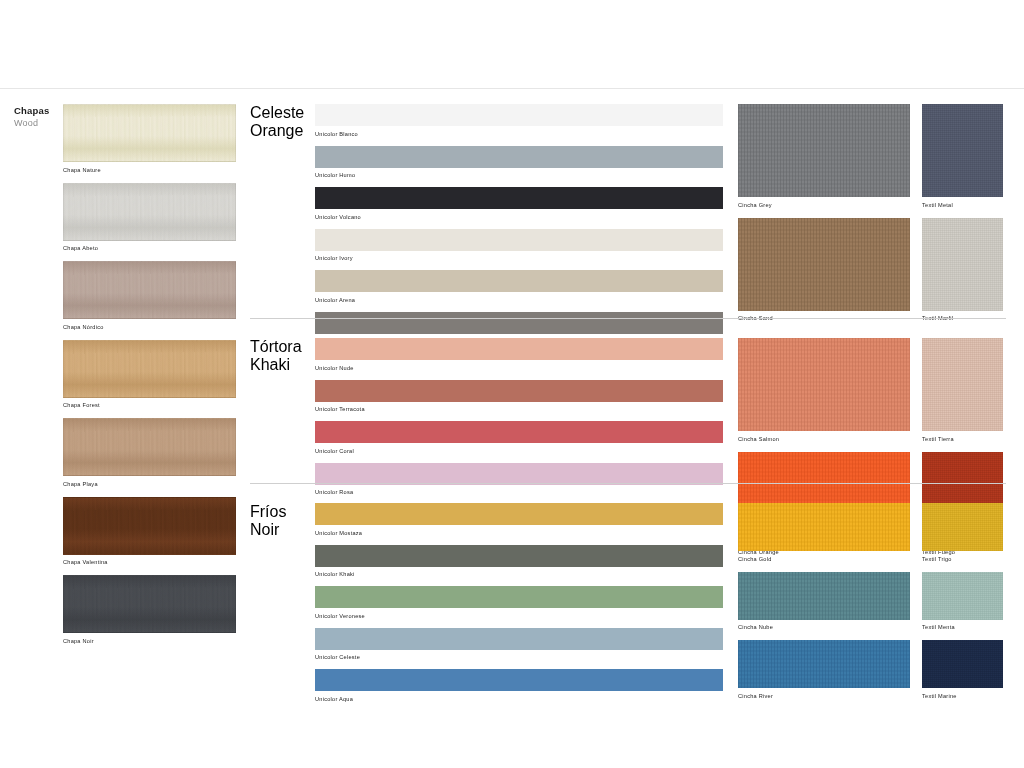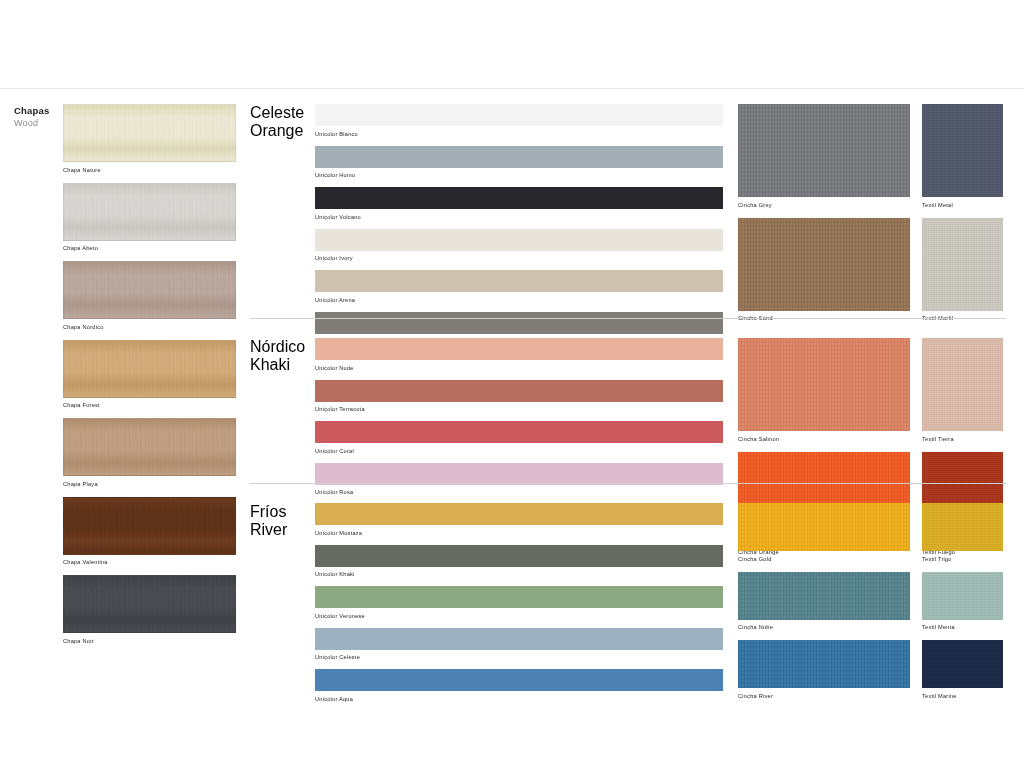--- a/index.html
+++ b/index.html
@@ -153,21 +153,21 @@
             <div class="sw-label">Textil Metal</div>
           </div>
           <div class="textil-item">
             <div class="textil-sw" style="background: repeating-linear-gradient(0deg, rgba(185, 181, 173, 0.4) 0px, rgba(185, 181, 173, 0.4) 1px, transparent 1px, transparent 2px), repeating-linear-gradient(90deg, rgba(185, 181, 173, 0.333) 0px, rgba(185, 181, 173, 0.333) 1px, transparent 1px, transparent 2px), linear-gradient(rgb(210, 207, 200), rgb(210, 207, 200));"></div>
             <div class="sw-label">Textil Marfil</div>
           </div>
         </div>
       </div>
       <div class="section" style="top: 338px;">
         <div class="sec-head">
-          <div class="es">Nórdico</div>
+          <div class="es">Tórtora</div>
           <div class="en">Khaki</div>
         </div>
         <div class="uni-list">
           <div class="uni-item">
             <div class="uni-sw" style="background: rgb(232, 178, 157);"></div>
             <div class="sw-label">Unicolor Nude</div>
           </div>
           <div class="uni-item">
             <div class="uni-sw" style="background: rgb(182, 111, 95);"></div>
             <div class="sw-label">Unicolor Terracota</div>
@@ -198,21 +198,21 @@
           </div>
           <div class="textil-item">
             <div class="textil-sw" style="background: repeating-linear-gradient(0deg, rgba(150, 45, 22, 0.4) 0px, rgba(150, 45, 22, 0.4) 1px, transparent 1px, transparent 2px), repeating-linear-gradient(90deg, rgba(150, 45, 22, 0.333) 0px, rgba(150, 45, 22, 0.333) 1px, transparent 1px, transparent 2px), linear-gradient(rgb(180, 57, 31), rgb(180, 57, 31));"></div>
             <div class="sw-label">Textil Fuego</div>
           </div>
         </div>
       </div>
       <div class="section" style="top: 503px;">
         <div class="sec-head">
           <div class="es">Fríos</div>
-          <div class="en">River</div>
+          <div class="en">Noir</div>
         </div>
         <div class="uni-list">
           <div class="uni-item">
             <div class="uni-sw" style="background: rgb(217, 174, 81);"></div>
             <div class="sw-label">Unicolor Mostaza</div>
           </div>
           <div class="uni-item">
             <div class="uni-sw" style="background: rgb(102, 106, 98);"></div>
             <div class="sw-label">Unicolor Khaki</div>
           </div>

